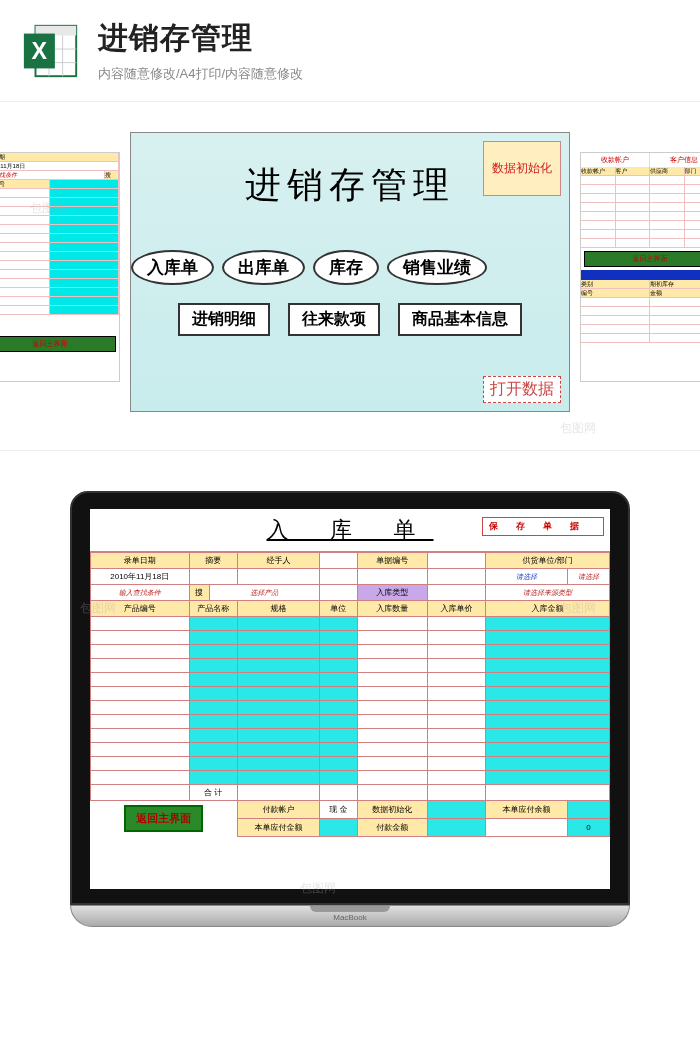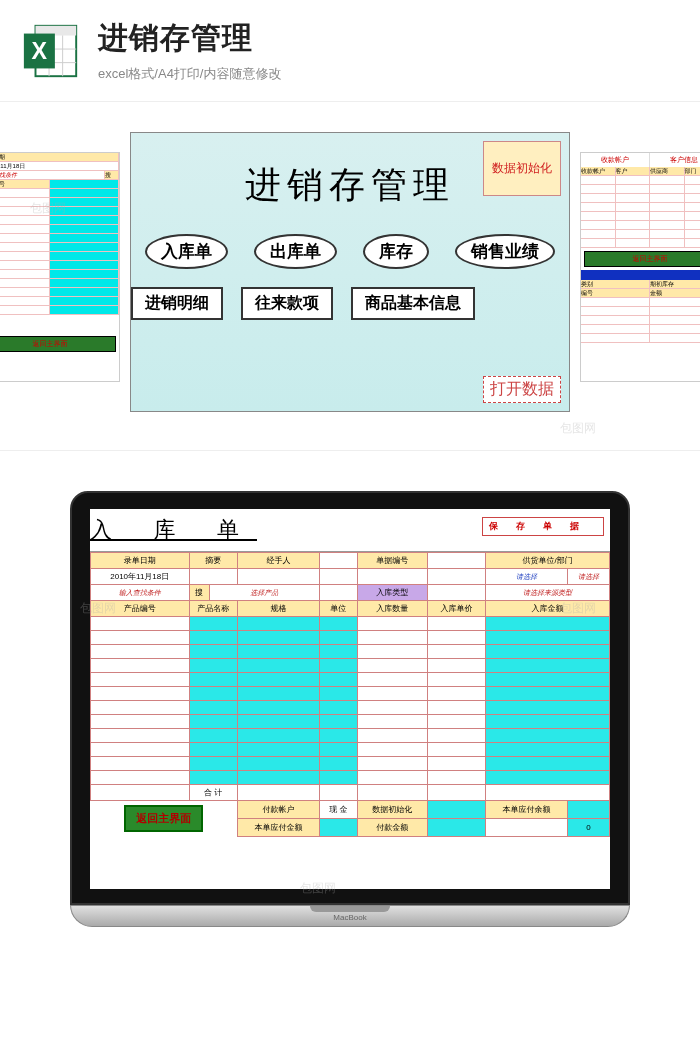--- a/index.html
+++ b/index.html
@@ -22,35 +22,35 @@
 .mini-sheet .mrow .mc{flex:1;border-right:1px solid #f0c0c0}
 .mini-sheet .cyan{background:#00e8e8}
 .mini-sheet .back-btn{background:#2a7a2a;color:#c00;font-size:7px;padding:2px;text-align:center;margin:3px;border:1px solid #000}
 .mini-right .topbar{display:flex;font-size:7px}
 .mini-right .topbar div{flex:1;text-align:center;color:#c00;padding:2px;border-right:1px solid #ddd}
 .mini-right .bluebar{background:#1030c0;height:10px}
 
 .main-panel{position:relative;margin:0 auto;width:440px;height:280px;background:linear-gradient(#d8f0f0,#c8ecec);border:1px solid #888;z-index:5}
 .init-btn{position:absolute;right:8px;top:8px;background:#ffefc0;border:1px solid #c88;color:#d02020;font-size:12px;padding:18px 8px;font-family:"KaiTi",serif}
 .panel-title{text-align:center;font-size:36px;font-family:"SimSun",serif;padding-top:28px;letter-spacing:6px}
-.btn-row{display:flex;justify-content:center;gap:26px;margin-top:24px}
-.btn-row2{display:flex;gap:18px;margin-top:18px}
+.btn-row{display:flex;justify-content:flex-start;gap:8px;margin-top:40px}
+.btn-row2{display:flex;justify-content:center;gap:18px;margin-top:18px}
 .oval-btn{background:#fff;border:2px solid #333;border-radius:50%;padding:4px 14px;font-size:17px;font-family:"SimHei",sans-serif;font-weight:700}
 .rect-btn{background:#fff;border:2px solid #333;padding:4px 12px;font-size:16px;font-family:"SimHei",sans-serif;font-weight:700}
 .open-data{position:absolute;right:8px;bottom:8px;border:1px dashed #c44;color:#c44;font-size:16px;padding:2px 6px;background:#fff}
 
 .section2{position:relative;height:560px;background:#fff;padding-top:40px}
 .laptop{margin:0 auto;width:560px;position:relative}
 .screen-bezel{background:#111;border-radius:18px 18px 0 0;padding:16px 18px 14px;border:2px solid #333}
 .screen{background:#fff;width:100%;height:380px;overflow:hidden;font-size:9px}
 .laptop-base{height:22px;background:linear-gradient(#e0e0e0,#aaa);border-radius:0 0 28px 28px;border:1px solid #888;position:relative}
 .laptop-base::before{content:"";position:absolute;left:50%;top:0;transform:translateX(-50%);width:80px;height:6px;background:#999;border-radius:0 0 6px 6px}
 .brand{position:absolute;bottom:4px;left:50%;transform:translateX(-50%);font-size:8px;color:#666}
 
-.sheet-title{text-align:left;font-size:22px;font-family:"SimSun",serif;padding:6px 0;letter-spacing:18px;text-decoration:underline;border-bottom:1px solid #999;position:relative}
+.sheet-title{text-align:center;font-size:22px;font-family:"SimSun",serif;padding:6px 0;letter-spacing:18px;text-decoration:underline;border-bottom:1px solid #999;position:relative}
 .save-btn{position:absolute;right:6px;top:8px;background:#fff;border:1px solid #c44;color:#c00;font-size:9px;padding:2px 6px;font-weight:700}
 .sheet{width:100%;border-collapse:collapse}
 .sheet td,.sheet th{border:1px solid #d08080;padding:2px 3px;height:14px;font-size:8px;text-align:center;font-weight:400}
 .sheet .yh{background:#ffe9a8}
 .sheet .cy{background:#2ae8e8}
 .sheet .pu{background:#c8a8e8}
 .sheet .lnk{color:#c02020;font-style:italic;font-size:7px}
 .sheet .lnk2{color:#2040c0;font-style:italic;font-size:7px}
 .back-main{display:inline-block;background:#2a8a2a;border:2px solid #060;color:#b00000;font-weight:700;padding:4px 10px;font-size:11px;margin:4px}
 .foot-row td{font-size:8px}
@@ -66,21 +66,21 @@
         <line x1="30" y1="16" x2="30" y2="58" stroke="#ccc"></line>
         <line x1="44" y1="16" x2="44" y2="58" stroke="#ccc"></line>
         <line x1="16" y1="30" x2="58" y2="30" stroke="#ccc"></line>
         <line x1="16" y1="44" x2="58" y2="44" stroke="#ccc"></line>
         <rect x="4" y="14" width="32" height="36" fill="#1a7243"></rect>
         <text x="20" y="40" font-size="24" fill="#fff" text-anchor="middle" font-weight="bold" font-family="Arial">X</text>
       </svg>
   </div>
   <div class="header-text">
     <div class="header-title">进销存管理</div>
-    <div class="header-sub">excel格式/A4打印/内容随意修改</div>
+    <div class="header-sub">内容随意修改/A4打印/内容随意修改</div>
   </div>
 </div>
 
 <div class="section1">
 
   <div class="mini-sheet mini-left">
     <div class="mrow hdr">
         <div class="mc">录单日期</div>
       </div>
     <div class="mrow">

